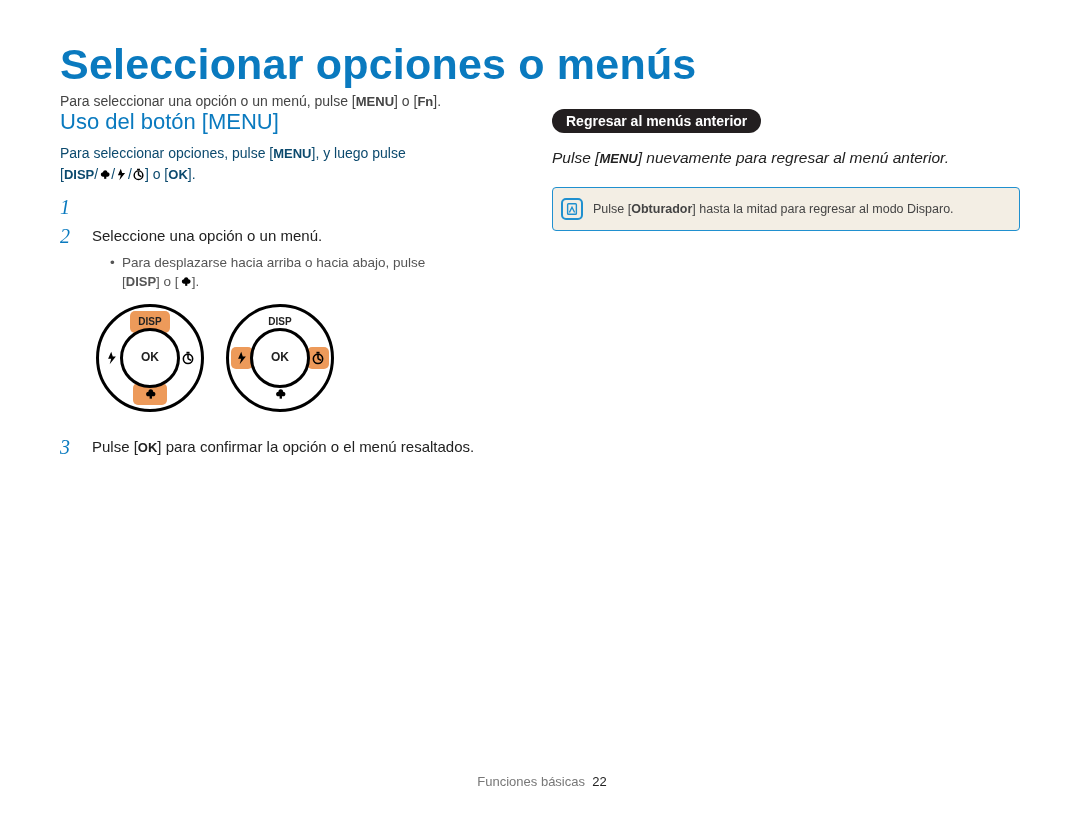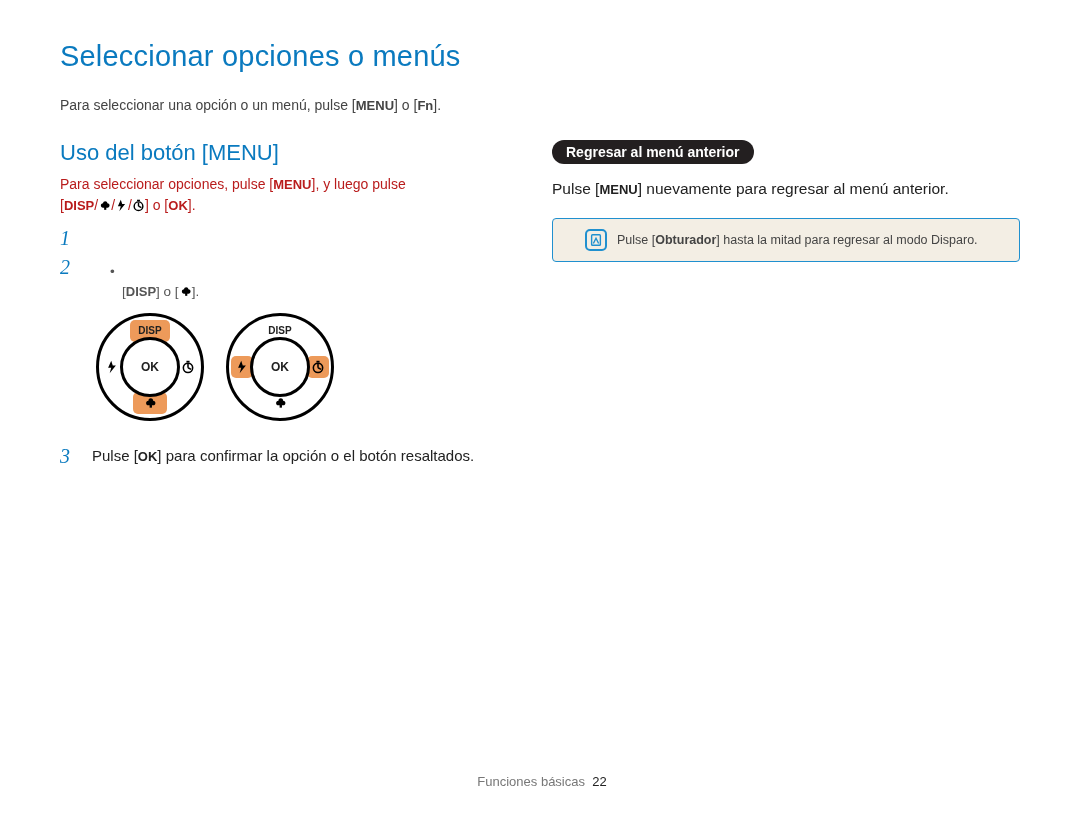--- a/index.html
+++ b/index.html
@@ -6,45 +6,44 @@
     body {
       font-family: Arial, Helvetica, sans-serif;
       width: 1080px;
       height: 815px;
       background: #fff;
       color: #231f20;
       position: relative;
       padding: 40px 60px 0 60px;
     }
     .page-title {
-      font-size: 29px;
+      font-size: 43px;
       color: #0a7abf;
-      font-weight: 400;
-      margin-bottom: 24px;
+      font-weight: 700;
+      margin-bottom: 4px;
       letter-spacing: 0.2px;
     }
     .intro {
       font-size: 14px;
       color: #444;
     }
     .columns {
       display: flex;
       gap: 24px;
-      margin-top: 27px;
     }
     .col { flex: 1; }
     .section-title {
       font-size: 22px;
       color: #0a7abf;
       font-weight: 400;
       margin-bottom: 8px;
     }
     .lead {
       font-size: 14px;
-      color: #b91c1c;
+      color: #0c4a6e;
       line-height: 1.45;
       margin-bottom: 10px;
     }
     .steps { list-style: none; }
     .step {
       display: flex;
       gap: 14px;
       margin-bottom: 6px;
     }
     .step-num {
@@ -86,21 +85,21 @@
       font-weight: 700;
       margin-bottom: 14px;
     }
     .note-box {
       border: 1px solid #2090cf;
       background: #f3eee4;
       border-radius: 4px;
       display: flex;
       align-items: center;
       gap: 10px;
-      padding: 10px 32px;
+      padding: 10px 8px;
       font-size: 12.5px;
       color: #444;
     }
     .note-icon {
       width: 22px; height: 22px;
       border: 2px solid #2090cf;
       border-radius: 5px;
       display: inline-flex;
       align-items: center;
       justify-content: center;
@@ -214,23 +213,24 @@
     </p>
 
     <ol class="steps">
       <li class="step">
         <span class="step-num">1</span>
       </li>
 
       <li class="step">
         <span class="step-num">2</span>
         <span class="step-body">
+          <span>Seleccione una opción o un menú.</span>
           <ul class="bullets">
             <li>
-              <br>
+              <span>Para desplazarse hacia arriba o hacia abajo, pulse</span><br>
               <span>[</span><b class="bold-key">DISP</b><span>] o [</span><span class="inline-icon"><svg viewBox="0 0 18 18">
                     <use href="#ico-flower"></use>
                   </svg></span><span>].</span>
             </li>
           </ul>
 
           
           <div class="dial-row">
 
             <div class="dial">
@@ -272,29 +272,29 @@
                 </div>
               <div class="dial-center">OK</div>
             </div>
           </div>
         </span>
       </li>
 
       <li class="step">
         <span class="step-num">3</span>
         <span class="step-body">
-          <span>Pulse [</span><b class="bold-key">OK</b><span>] para confirmar la opción o el botón resaltados.</span>
+          <span>Pulse [</span><b class="bold-key">OK</b><span>] para confirmar la opción o el menú resaltados.</span>
         </span>
       </li>
     </ol>
   </div>
 
   <div class="col">
-    <div class="chip">Regresar al menú anterior</div>
-    <p class="step-body" style="font-size:15.5px; margin-bottom:18px;">
+    <div class="chip">Regresar al menús anterior</div>
+    <p class="step-body" style="font-size:15.5px; margin-bottom:18px;font-style:italic;">
       <span>Pulse [</span><b class="bold-key">MENU</b><span>] nuevamente para regresar al menú anterior.</span>
     </p>
     <div class="note-box">
       <span class="note-icon">
           <svg viewBox="0 0 14 16">
             <use href="#ico-note"></use>
           </svg>
         </span>
       <span>
         <span>Pulse [</span><b>Obturador</b><span>] hasta la mitad para regresar al modo Disparo.</span>

